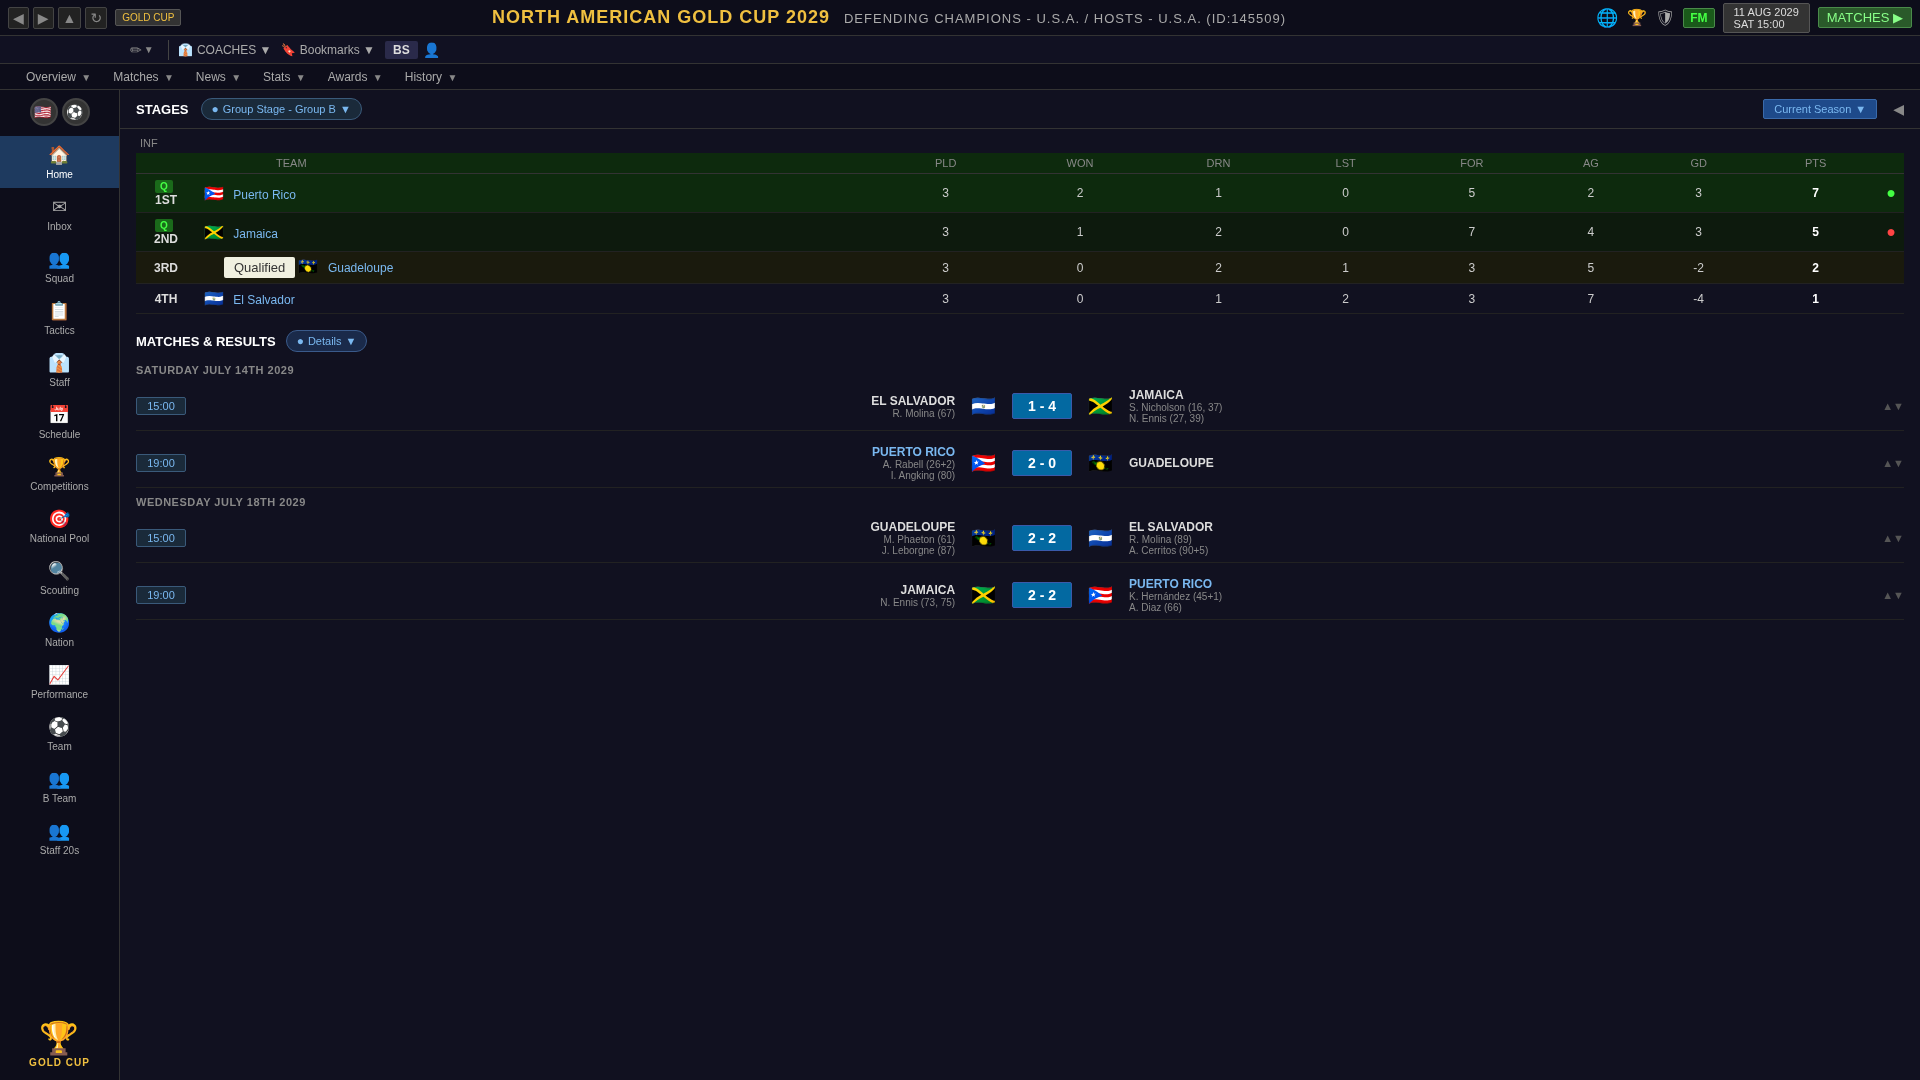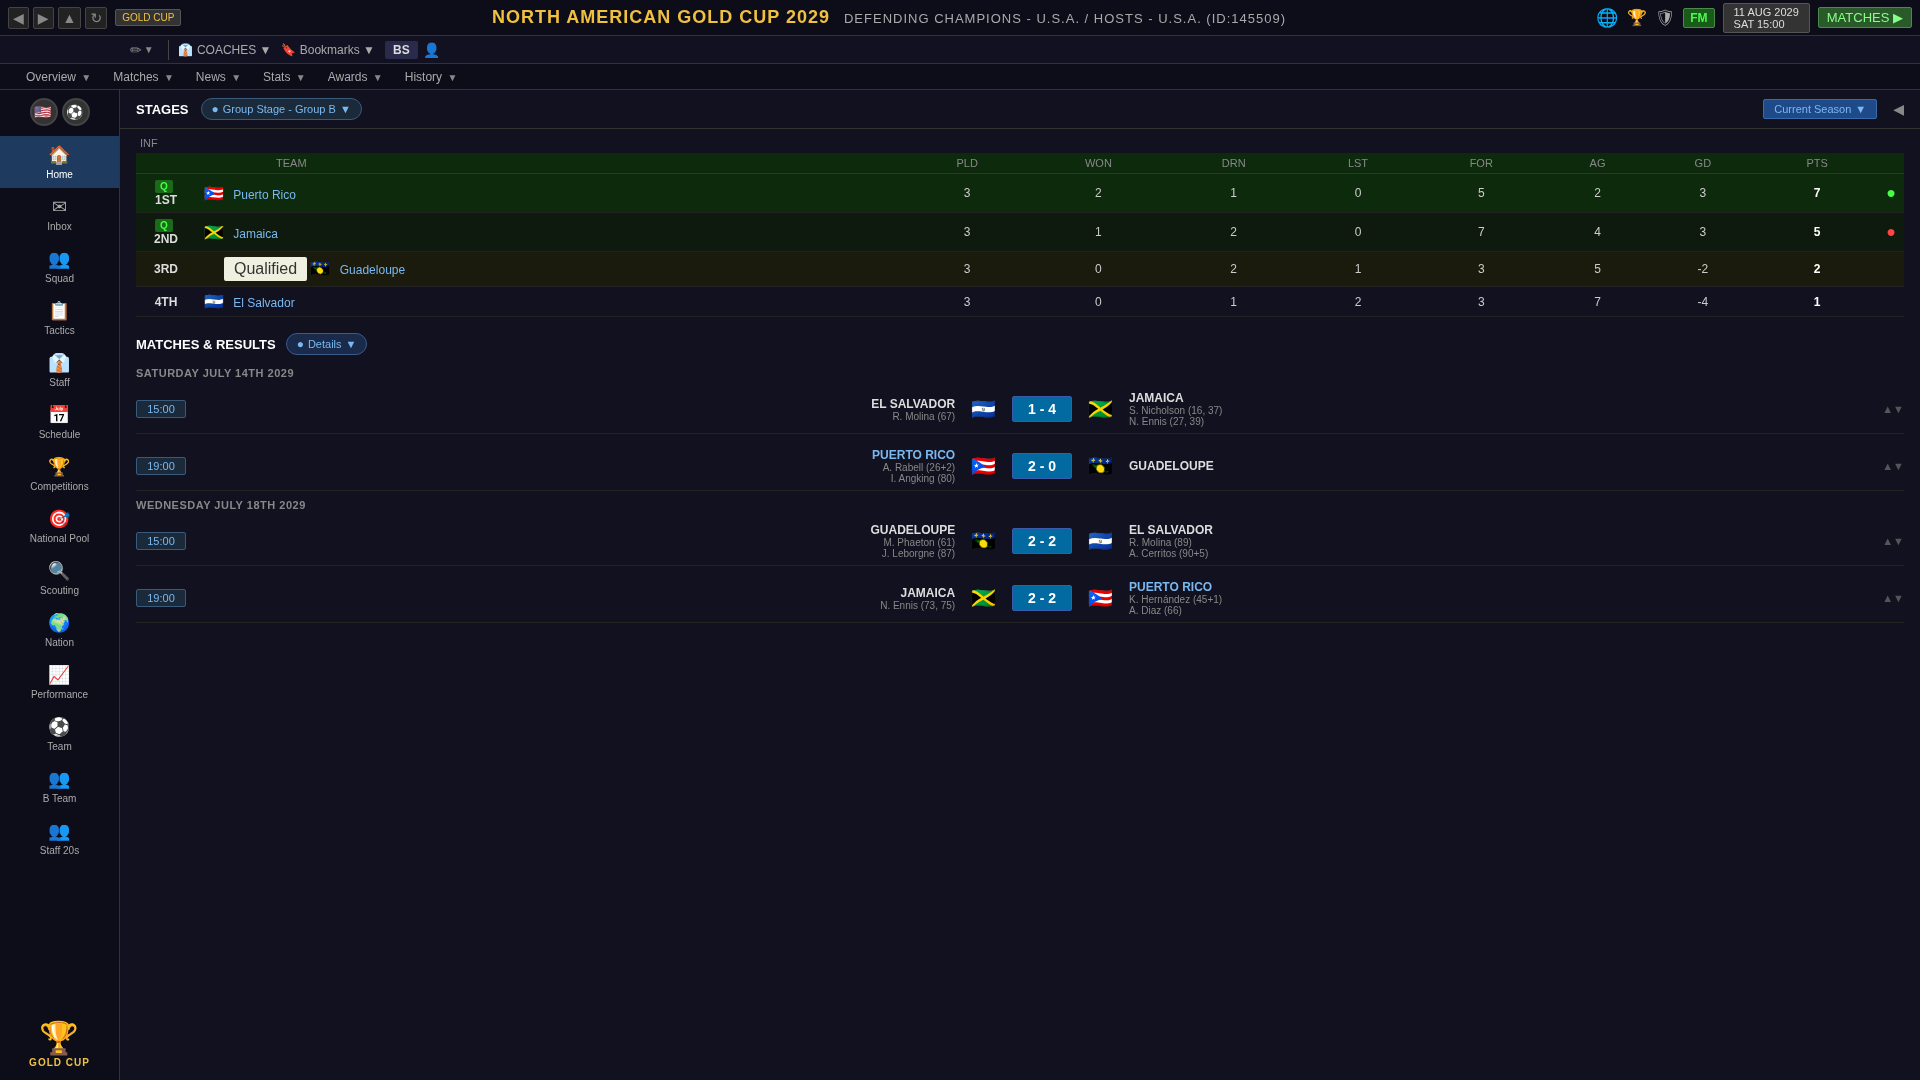--- a/index.html
+++ b/index.html
@@ -164,21 +164,21 @@
       padding: 1px 5px; border-radius: 2px; font-size: 10px; margin-right: 4px;
     }
     .team-flag { font-size: 16px; margin-right: 6px; }
     .team-link { color: #7ab8f0; text-decoration: none; }
     .pts-bold { font-weight: bold; color: #fff; }
     .dot-green { color: #4f4; font-size: 16px; }
     .dot-red { color: #f44; font-size: 16px; }
 
     .qualified-tooltip {
       display: inline-block; background: #f0f0e0; color: #333;
-      padding: 3px 10px; border-radius: 2px; font-size: 16px;
+      padding: 3px 10px; border-radius: 2px; font-size: 13px;
       margin-left: 20px; position: relative;
     }
 
     
     .matches-section { padding: 16px; }
     .matches-header {
       display: flex; align-items: center; gap: 10px; margin-bottom: 12px;
     }
     .matches-title { font-weight: bold; color: #fff; font-size: 13px; }
     .details-btn {

